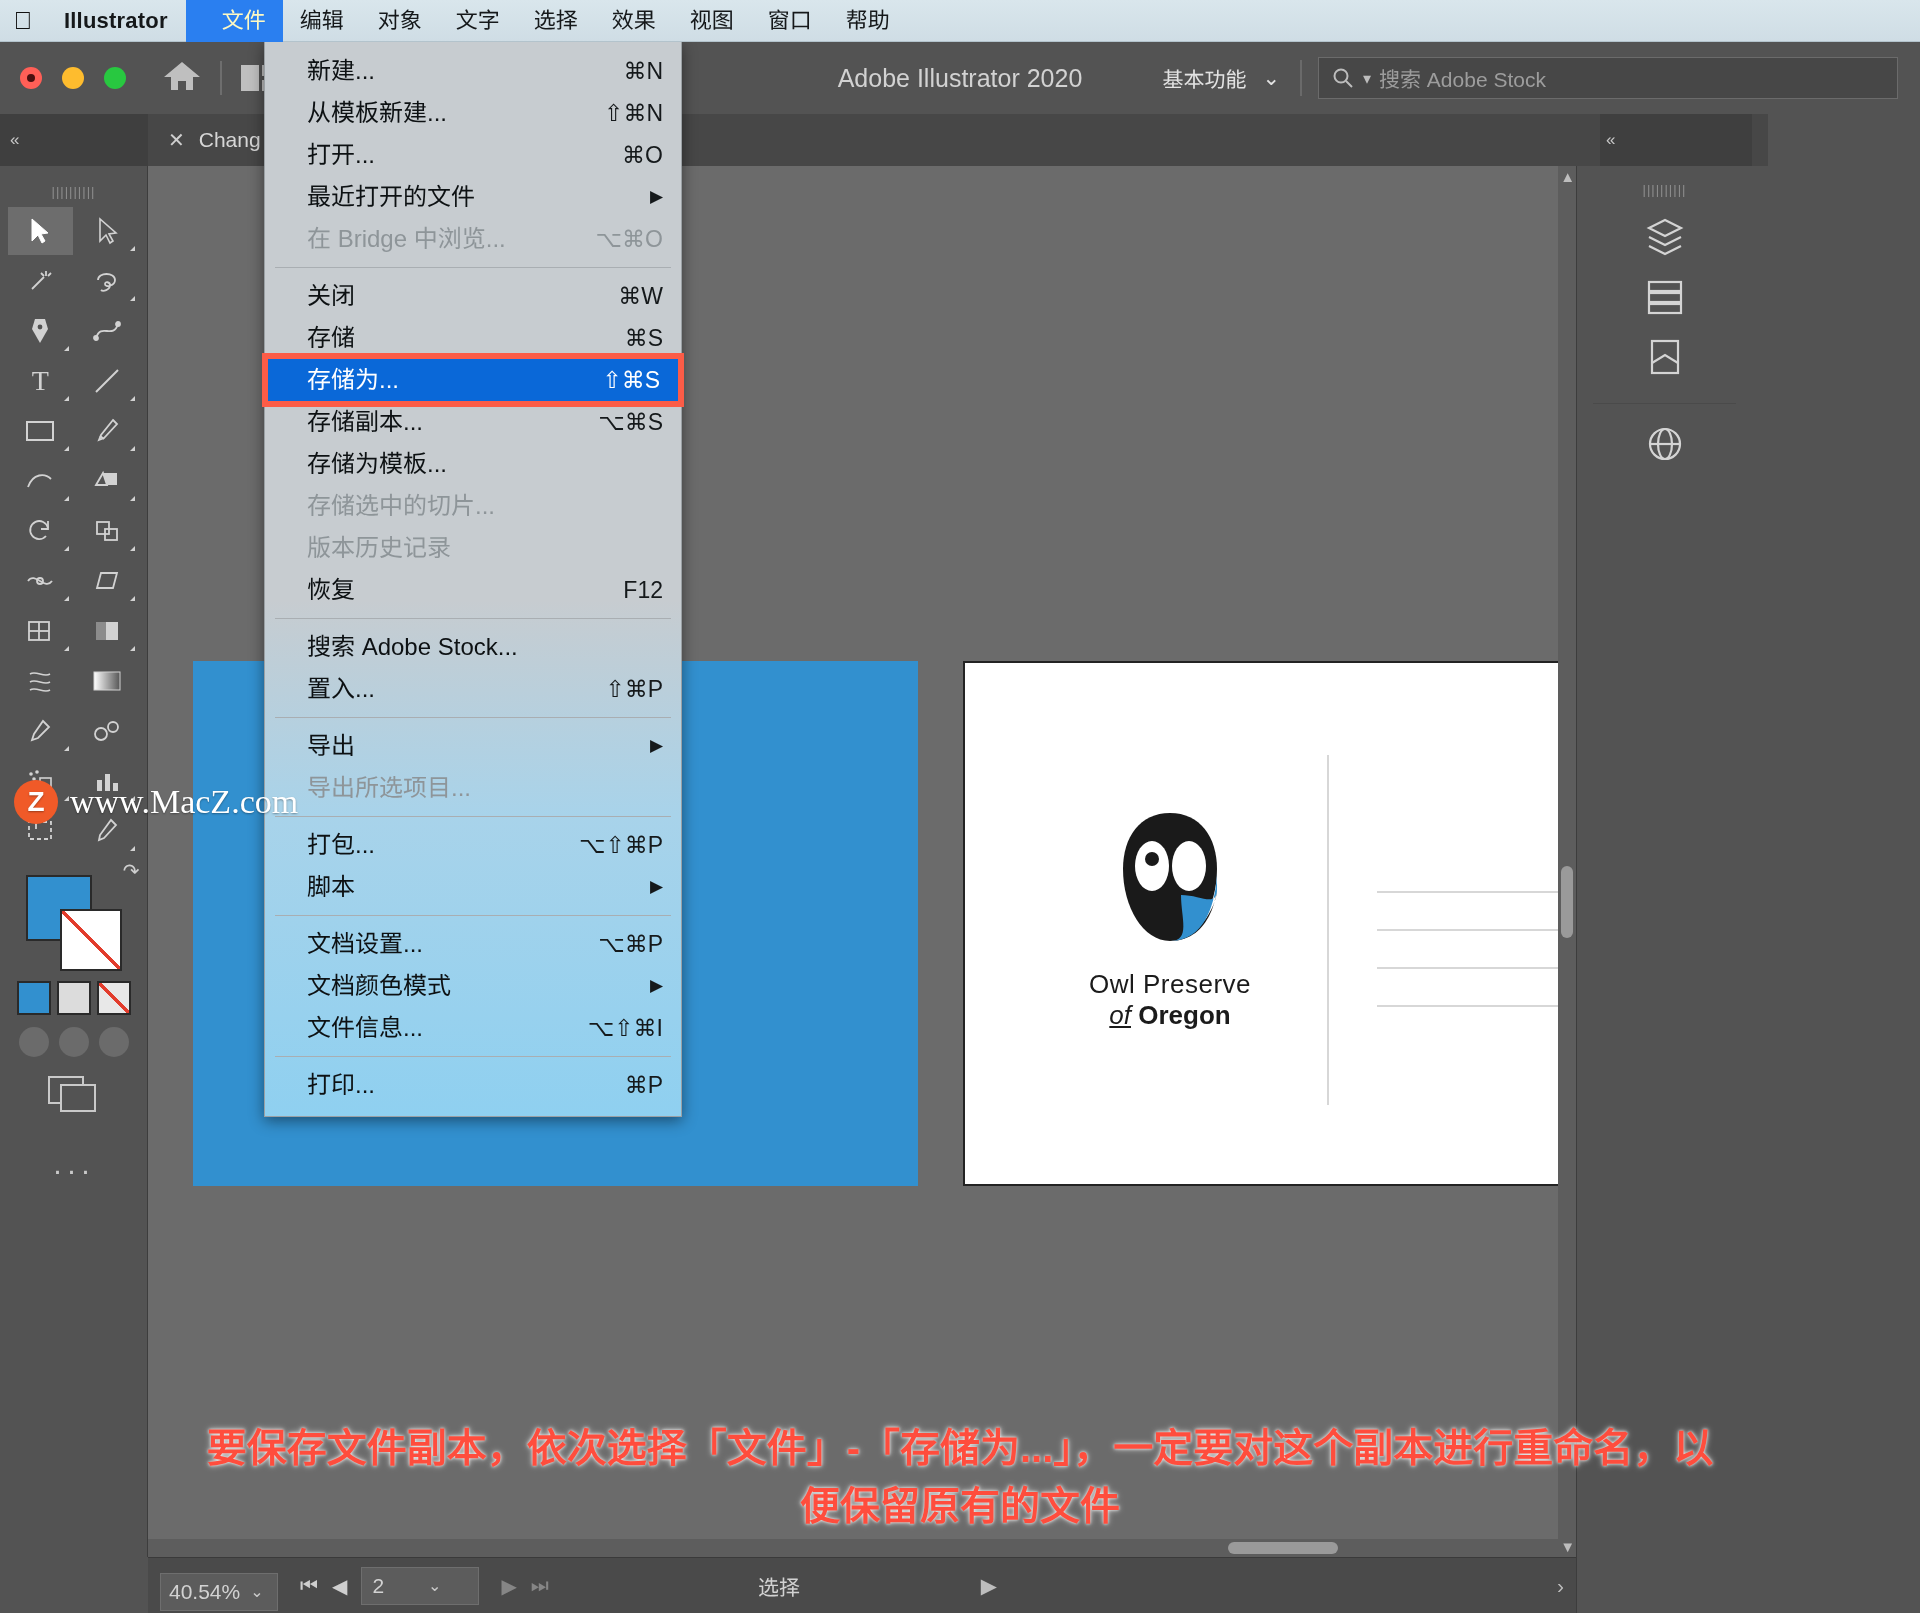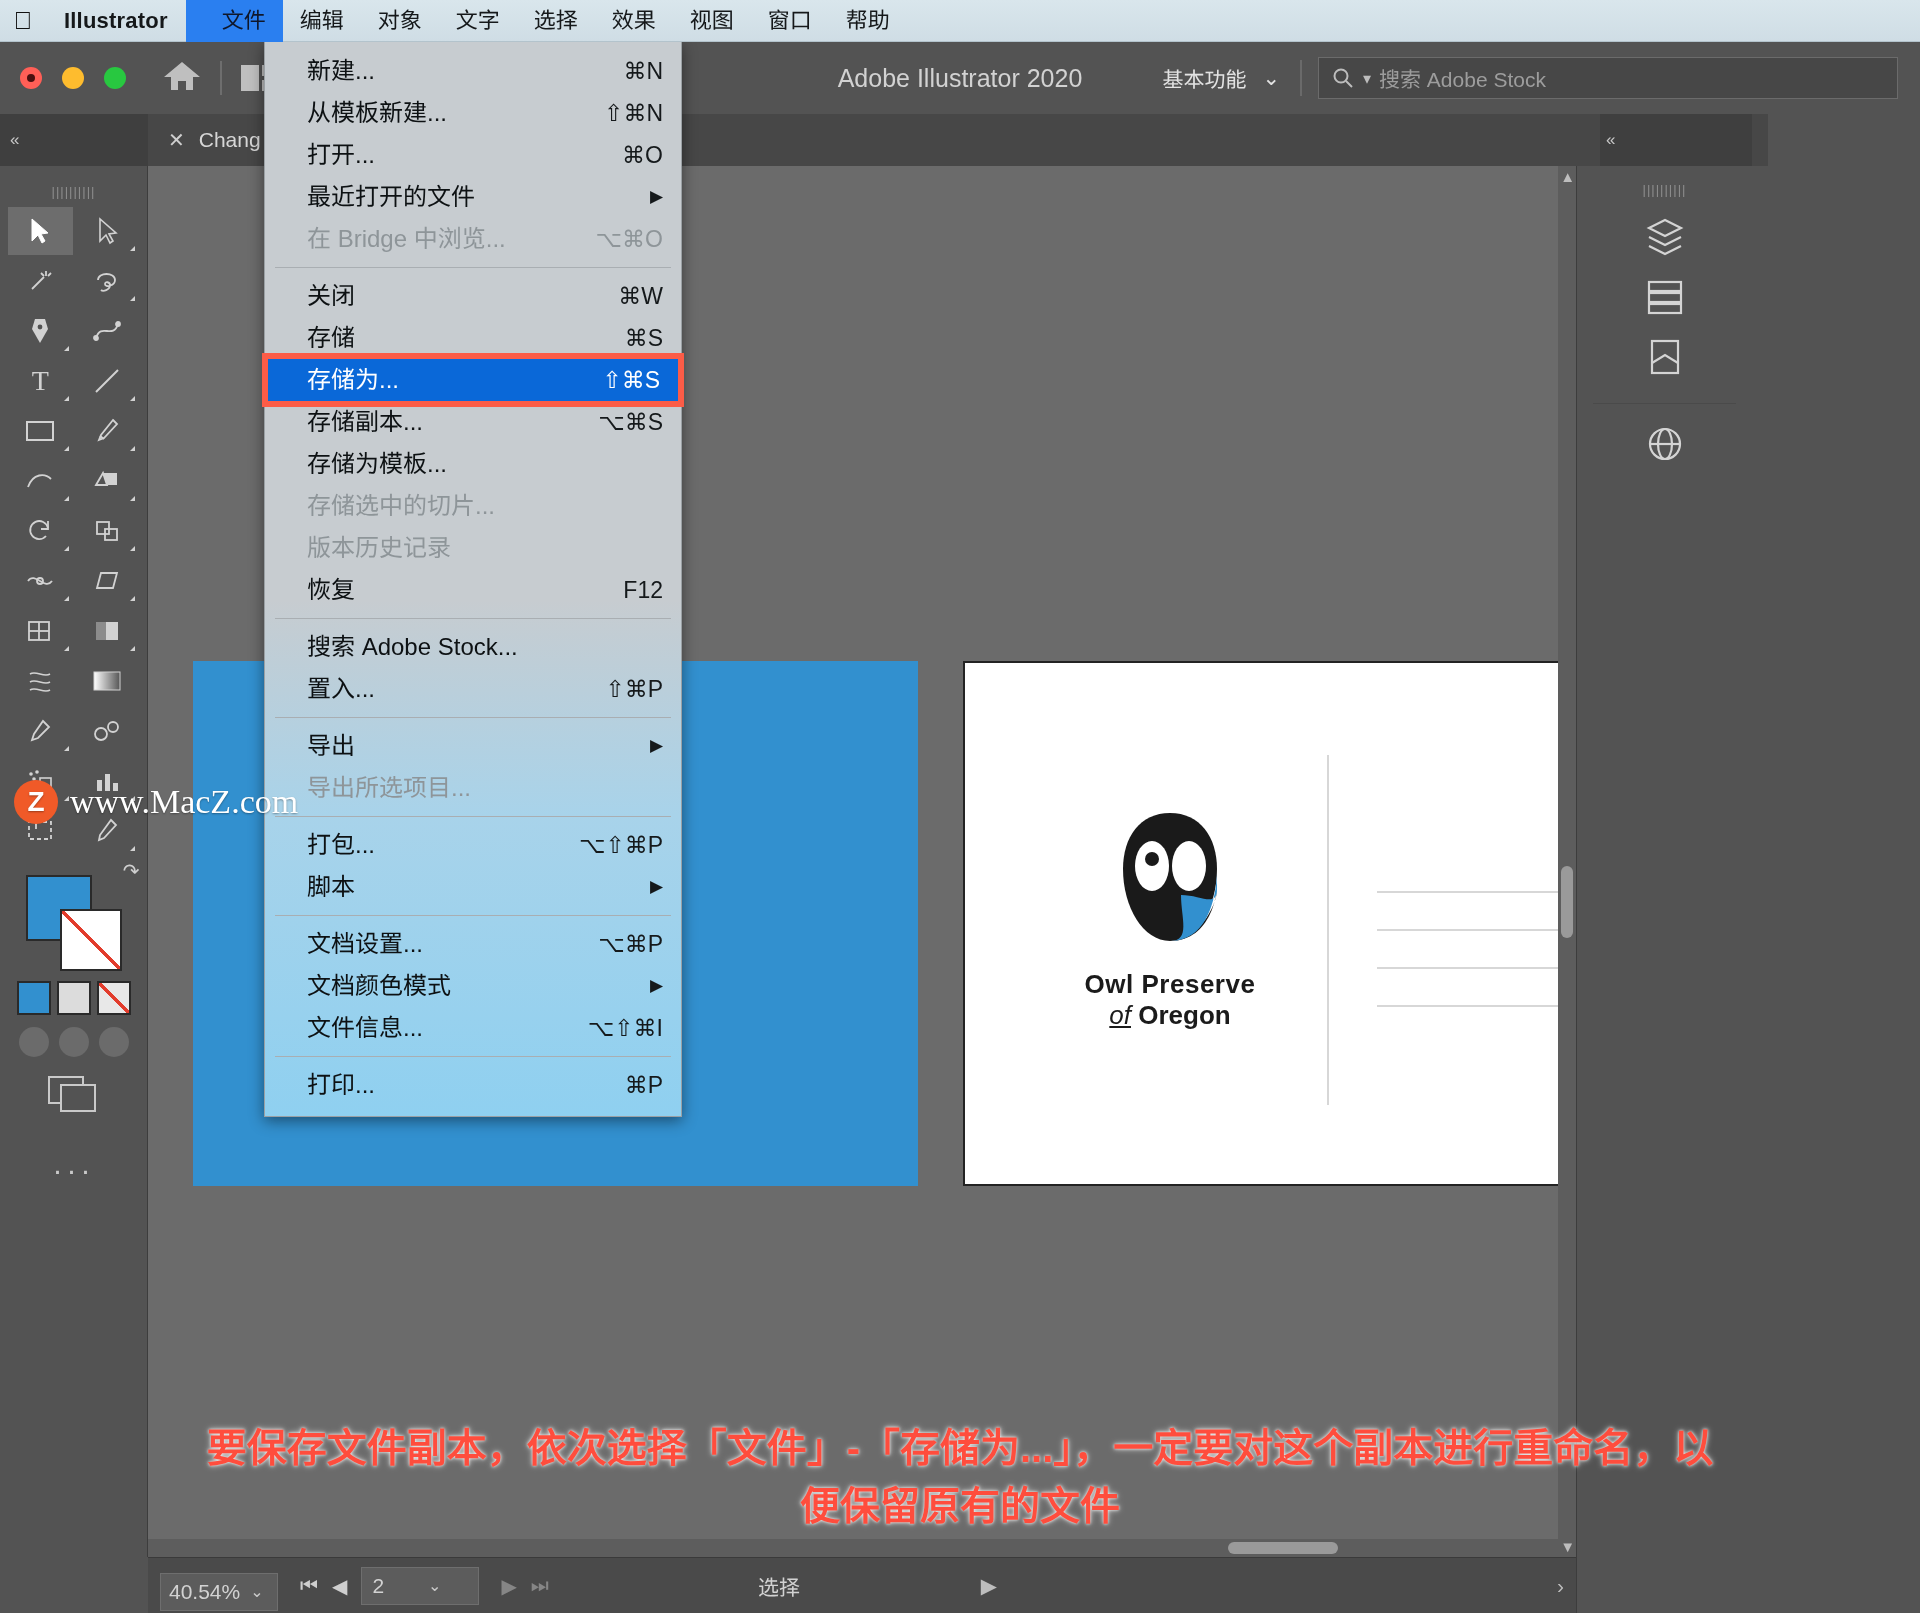--- a/index.html
+++ b/index.html
@@ -14,21 +14,21 @@
   .macbar {
     position: absolute; left: 0; top: 0; width: 1920px; height: 42px;
     background: linear-gradient(#d9e6ec, #cfdde5);
     display: flex; align-items: center; gap: 0px;
     border-bottom: 1px solid #b3c3cc; z-index: 60;
   }
   .apple-logo { width: 46px; display: flex; justify-content: center; align-items: center; }
   .apple-glyph { font-size: 25px; line-height: 1; color: #111; }
   .mac-app-name { font-weight: bold; font-size: 22px; color: #15181a; padding: 0 18px; letter-spacing: .2px; }
   .mac-menu { font-size: 22px; color: #15181a; padding: 6px 17px; line-height: 30px; }
-  .mac-menu.active { background: #2a7ff0; color: #0f172a; padding-left: 36px; }
+  .mac-menu.active { background: #2a7ff0; color: #fef9c3; padding-left: 36px; }
 
   
   .appwin { position: absolute; left: 0; top: 42px; width: 1752px; height: 1571px; background: #535353; }
 
   .titlebar {
     position: absolute; left: 0; top: 0; width: 1920px; height: 72px;
     background: #535353; display: flex; align-items: center;
   }
   .traffic { display: flex; gap: 20px; padding-left: 20px; align-items: center; }
   .tl { width: 22px; height: 22px; border-radius: 50%; }
@@ -129,21 +129,21 @@
   .stamp-box {
     position: absolute; right: 26px; top: 22px; width: 96px; height: 110px;
     background: #bec3c7; color: #fff; font-size: 21px; line-height: 26px;
     display: flex; flex-direction: column; align-items: center; justify-content: center;
     text-align: center;
   }
   .divider-v { position: absolute; left: 362px; top: 92px; width: 2px; height: 350px; background: #d7d7d7; }
   .addr-lines { position: absolute; left: 412px; top: 228px; width: 262px; }
   .addr-lines div { height: 2px; background: #d7d7d7; margin-bottom: 36px; }
   .owl-wrap { position: absolute; left: 70px; top: 140px; width: 270px; text-align: center; }
-  .owl-title { font-size: 26px; font-weight: bold; color: #1b1b1b; letter-spacing: .5px; margin-top: 12px; }
+  .owl-title { font-size: 26px; font-weight: normal; color: #1b1b1b; letter-spacing: .5px; margin-top: 12px; }
   .owl-sub { font-size: 26px; font-weight: bold; color: #1b1b1b; }
   .owl-sub i { font-weight: normal; text-decoration: underline; }
 
   .scroll-v { position: absolute; right: 0; top: 0; width: 18px; bottom: 0; background: #5d5d5d; }
   .scroll-v .thumb { position:absolute; left:3px; top: 700px; width: 12px; height: 72px; background:#9a9a9a; border-radius:6px;}
   .scroll-arrow { position:absolute; right:1px; color:#bdbdbd; font-size: 15px; }
   .scroll-h { position: absolute; left: 0; right: 18px; bottom: 0; height: 18px; background: #5d5d5d; }
   .scroll-h .thumb { position:absolute; top:3px; left: 1080px; width: 110px; height: 12px; background:#9a9a9a; border-radius:6px;}
 
   

